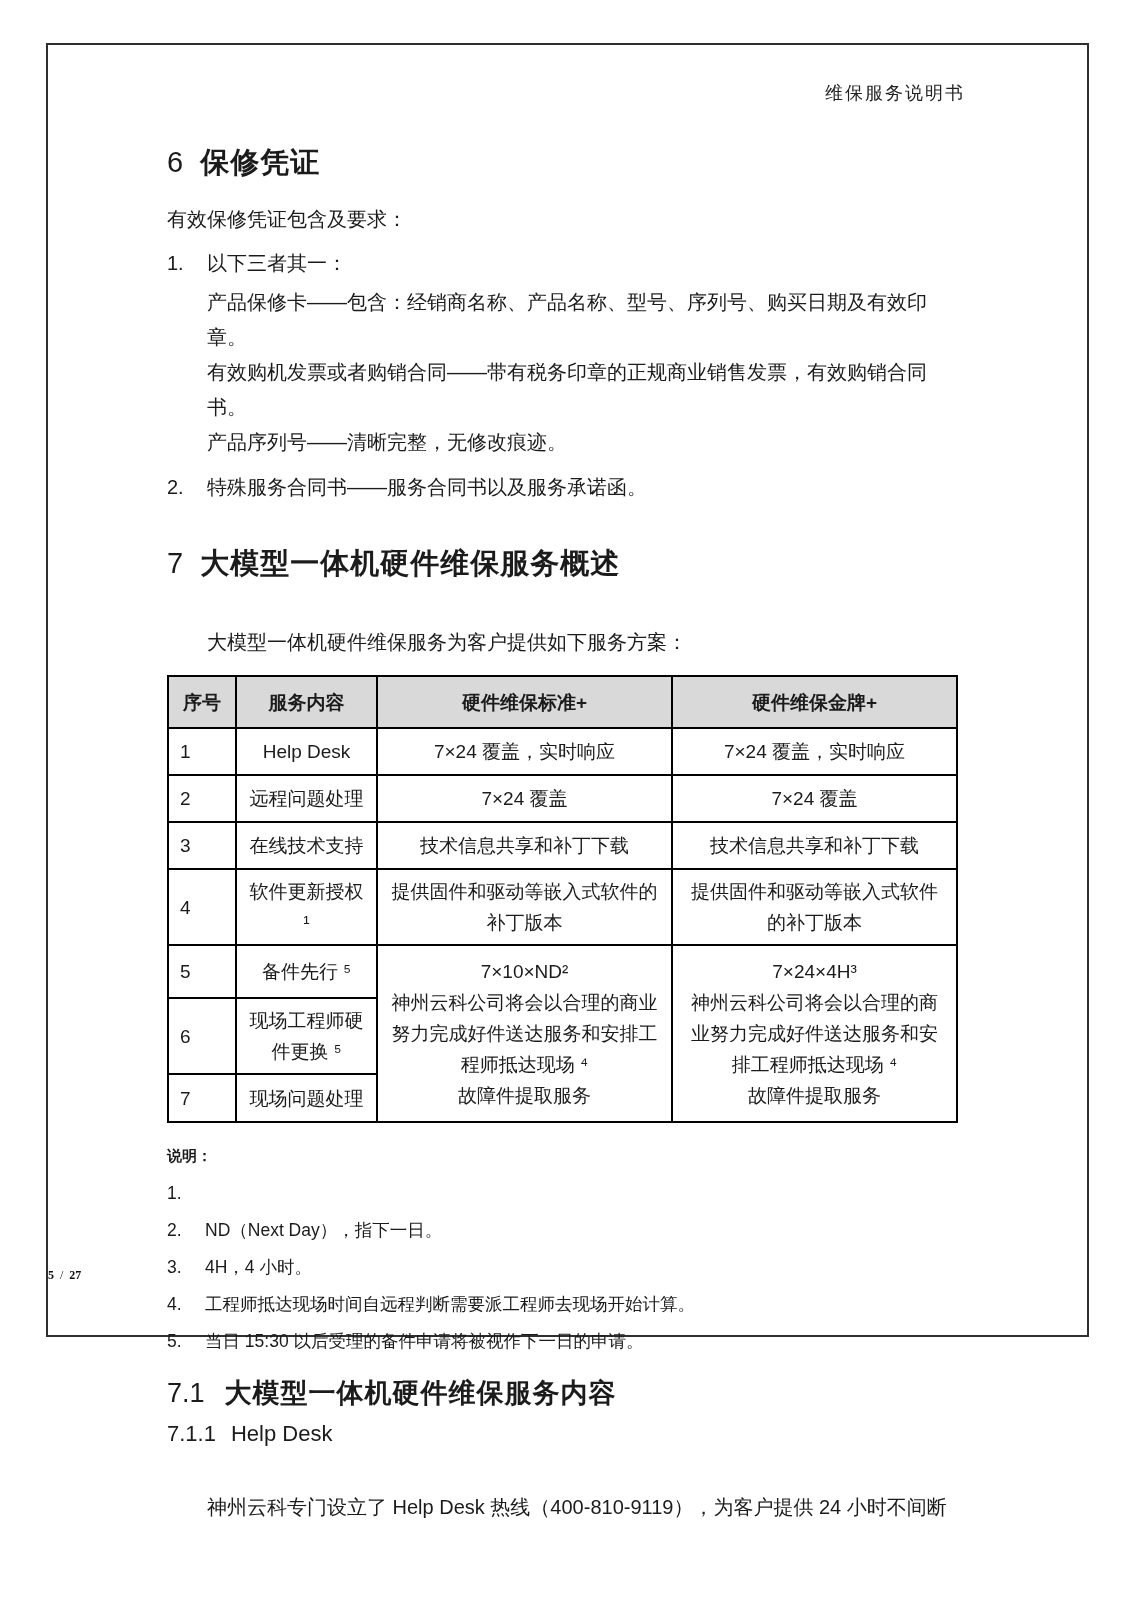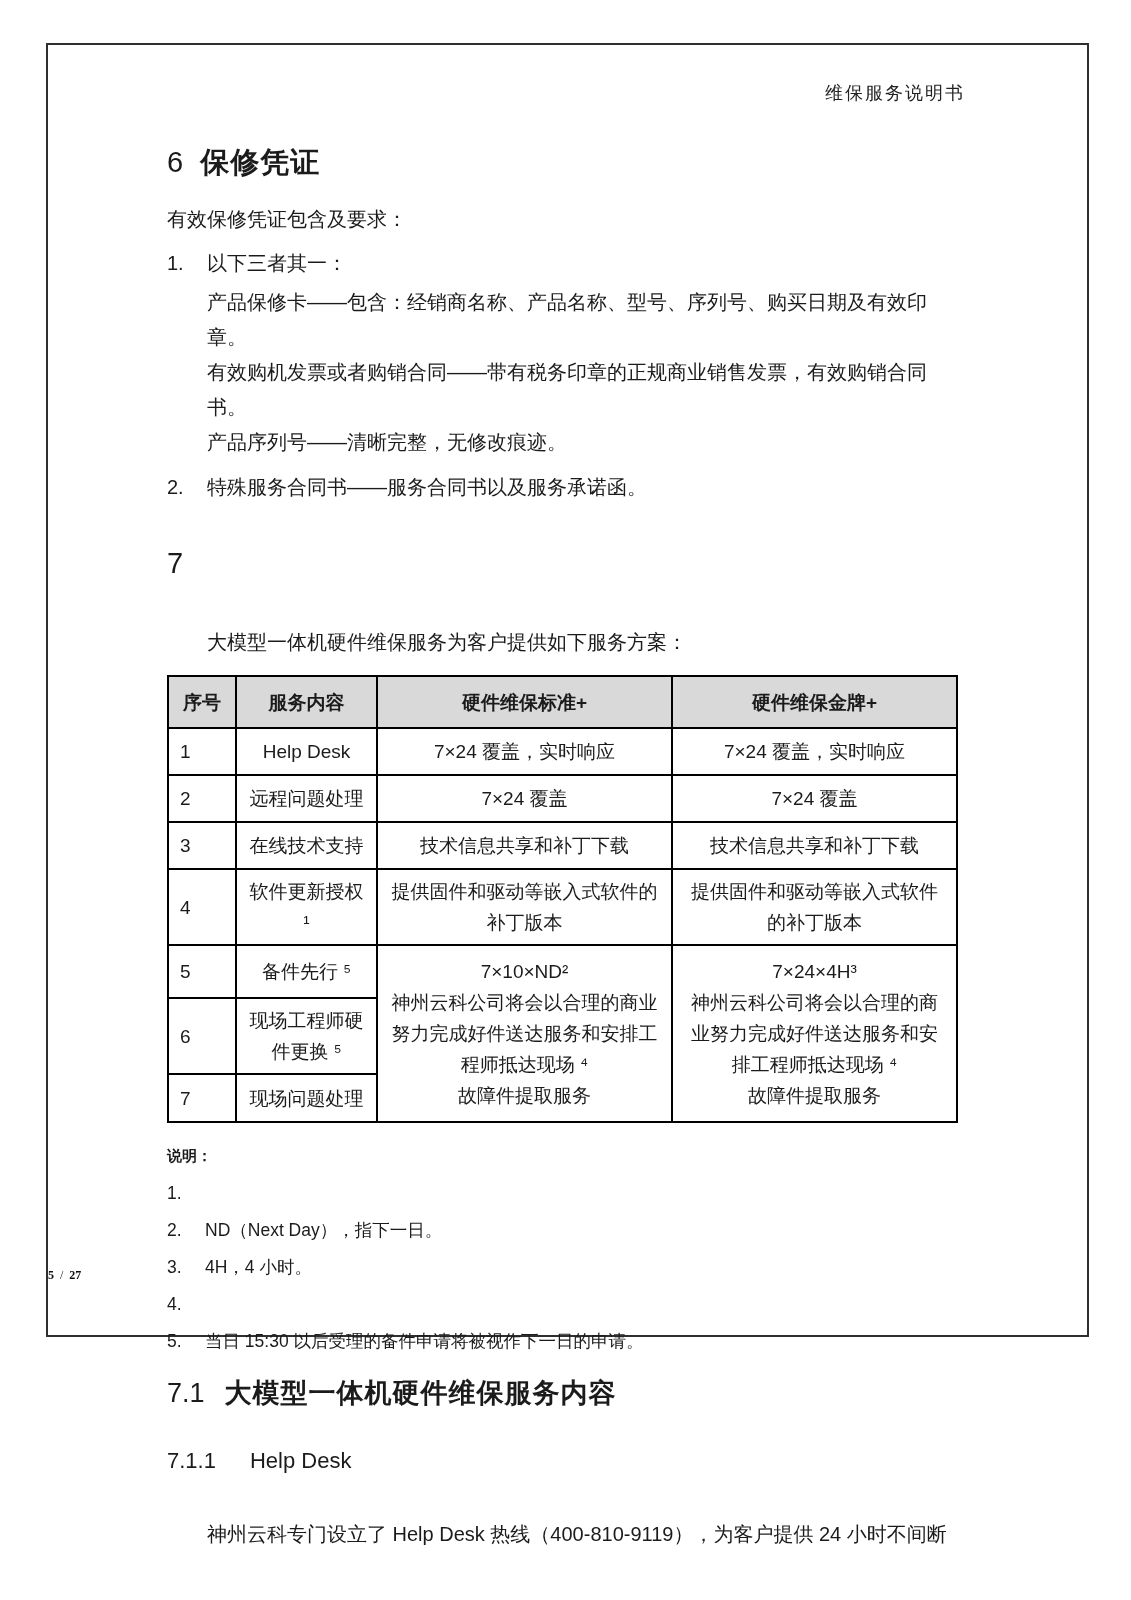--- a/index.html
+++ b/index.html
@@ -128,24 +128,24 @@
     margin-top: 26px;
     display: flex;
     align-items: baseline;
     gap: 20px;
     font-size: 27px;
     line-height: 32px;
   }
   .h2 .num { font-weight: 400; }
   .h2 .ttl { font-weight: 700; letter-spacing: 1px; }
   .h3 {
-    margin-top: 39px;
+    margin-top: 12px;
     display: flex;
     align-items: baseline;
-    gap: 34px;
+    gap: 15px;
     font-size: 22px;
     line-height: 26px;
     font-weight: 400;
   }
   .para {
     margin-top: 45px;
     padding-left: 40px;
     font-size: 20px;
     line-height: 30px;
   }
@@ -186,20 +186,21 @@
 有效购机发票或者购销合同——带有税务印章的正规商业销售发票，有效购销合同书。
 产品序列号——清晰完整，无修改痕迹。</div>
 
       <div class="olist-item item2">
         <span class="li-num">2.</span>
         <span>特殊服务合同书——服务合同书以及服务承诺函。</span>
       </div>
 
       <div class="h1 s7">
         <span class="num">7</span>
+        <span class="ttl">大模型一体机硬件维保服务概述</span>
       </div>
 
       <div class="body-line intro7">大模型一体机硬件维保服务为客户提供如下服务方案：</div>
 
       <table class="svc">
         <colgroup>
             <col class="c1">
             <col class="c2">
             <col class="c3">
             <col class="c4">
@@ -274,20 +275,21 @@
       <div class="note">
         <span class="li-num">2.</span>
         <span>ND（Next Day），指下一日。</span>
       </div>
       <div class="note">
         <span class="li-num">3.</span>
         <span>4H，4 小时。</span>
       </div>
       <div class="note">
         <span class="li-num">4.</span>
+        <span>工程师抵达现场时间自远程判断需要派工程师去现场开始计算。</span>
       </div>
       <div class="note">
         <span class="li-num">5.</span>
         <span>当日 15:30 以后受理的备件申请将被视作下一日的申请。</span>
       </div>
 
       <div class="h2">
         <span class="num">7.1</span>
         <span class="ttl">大模型一体机硬件维保服务内容</span>
       </div>

